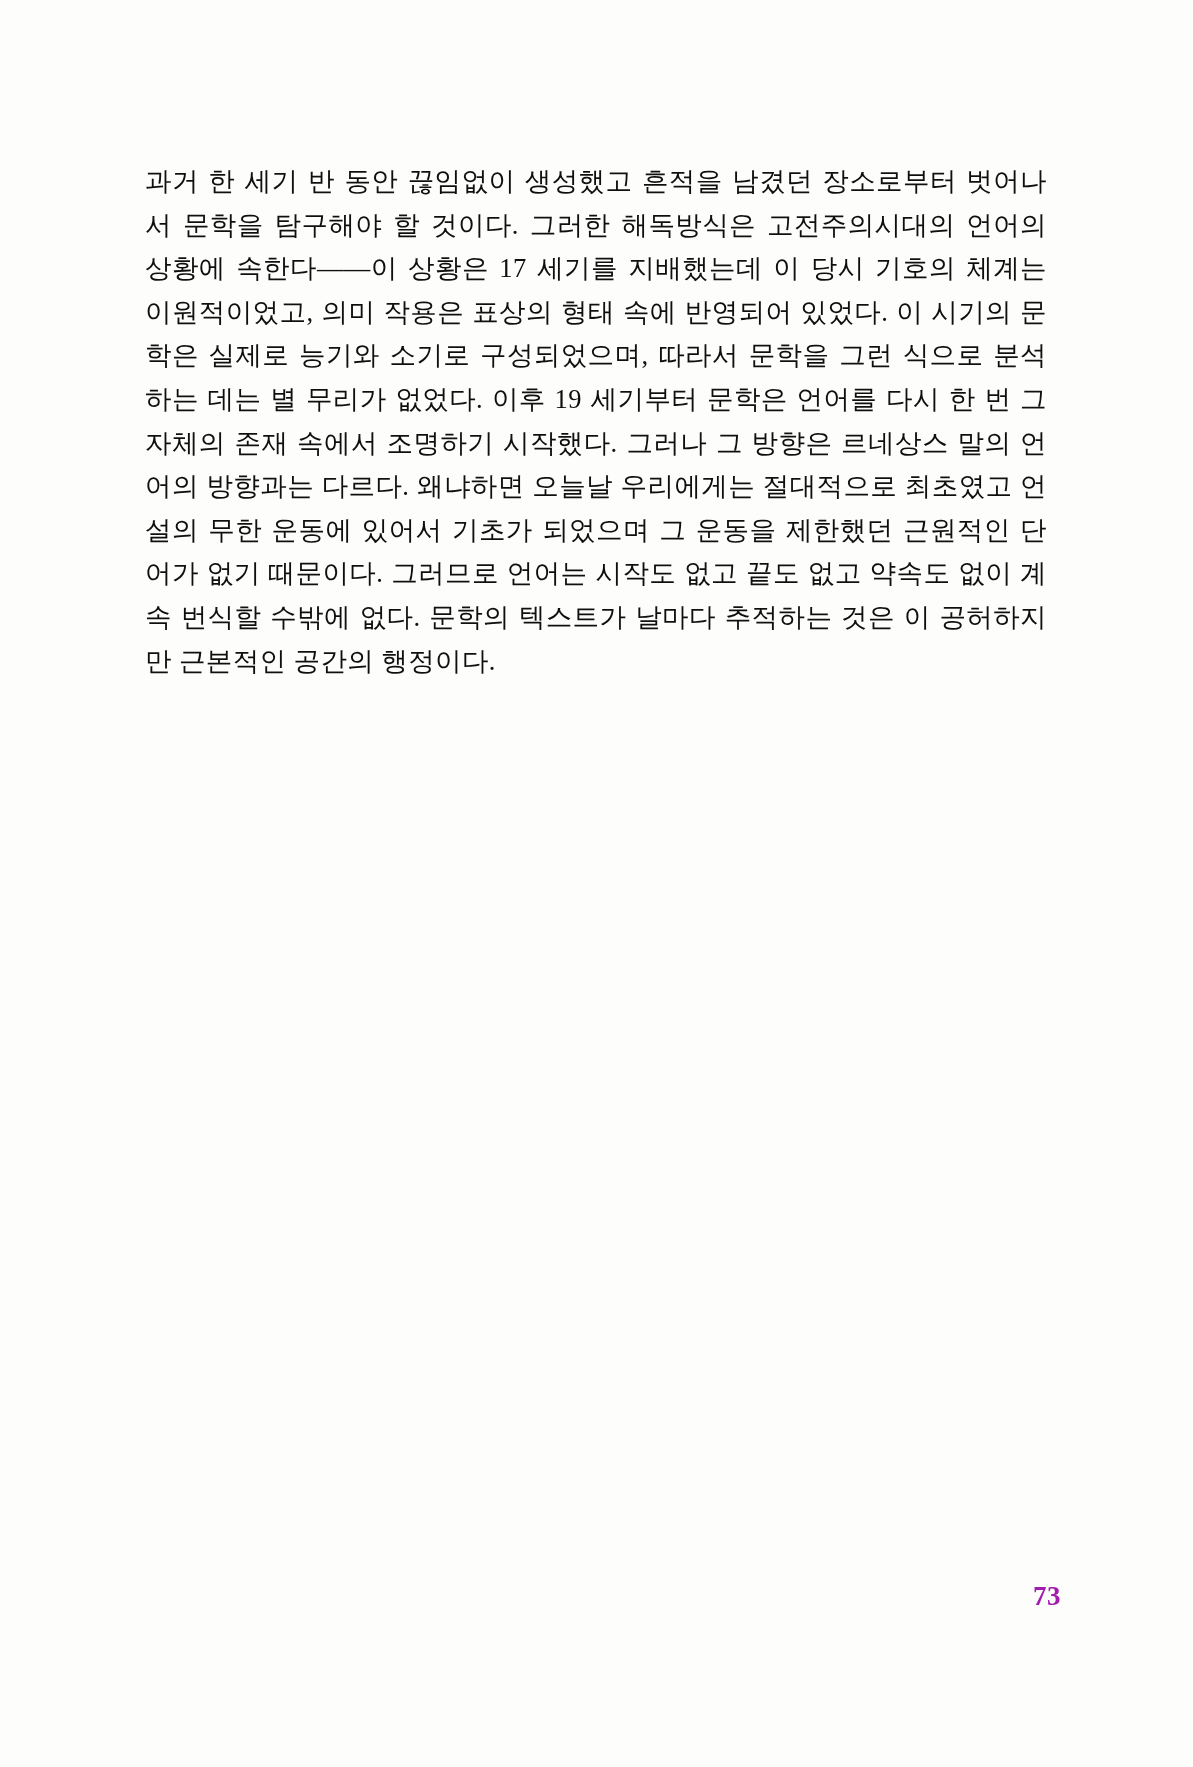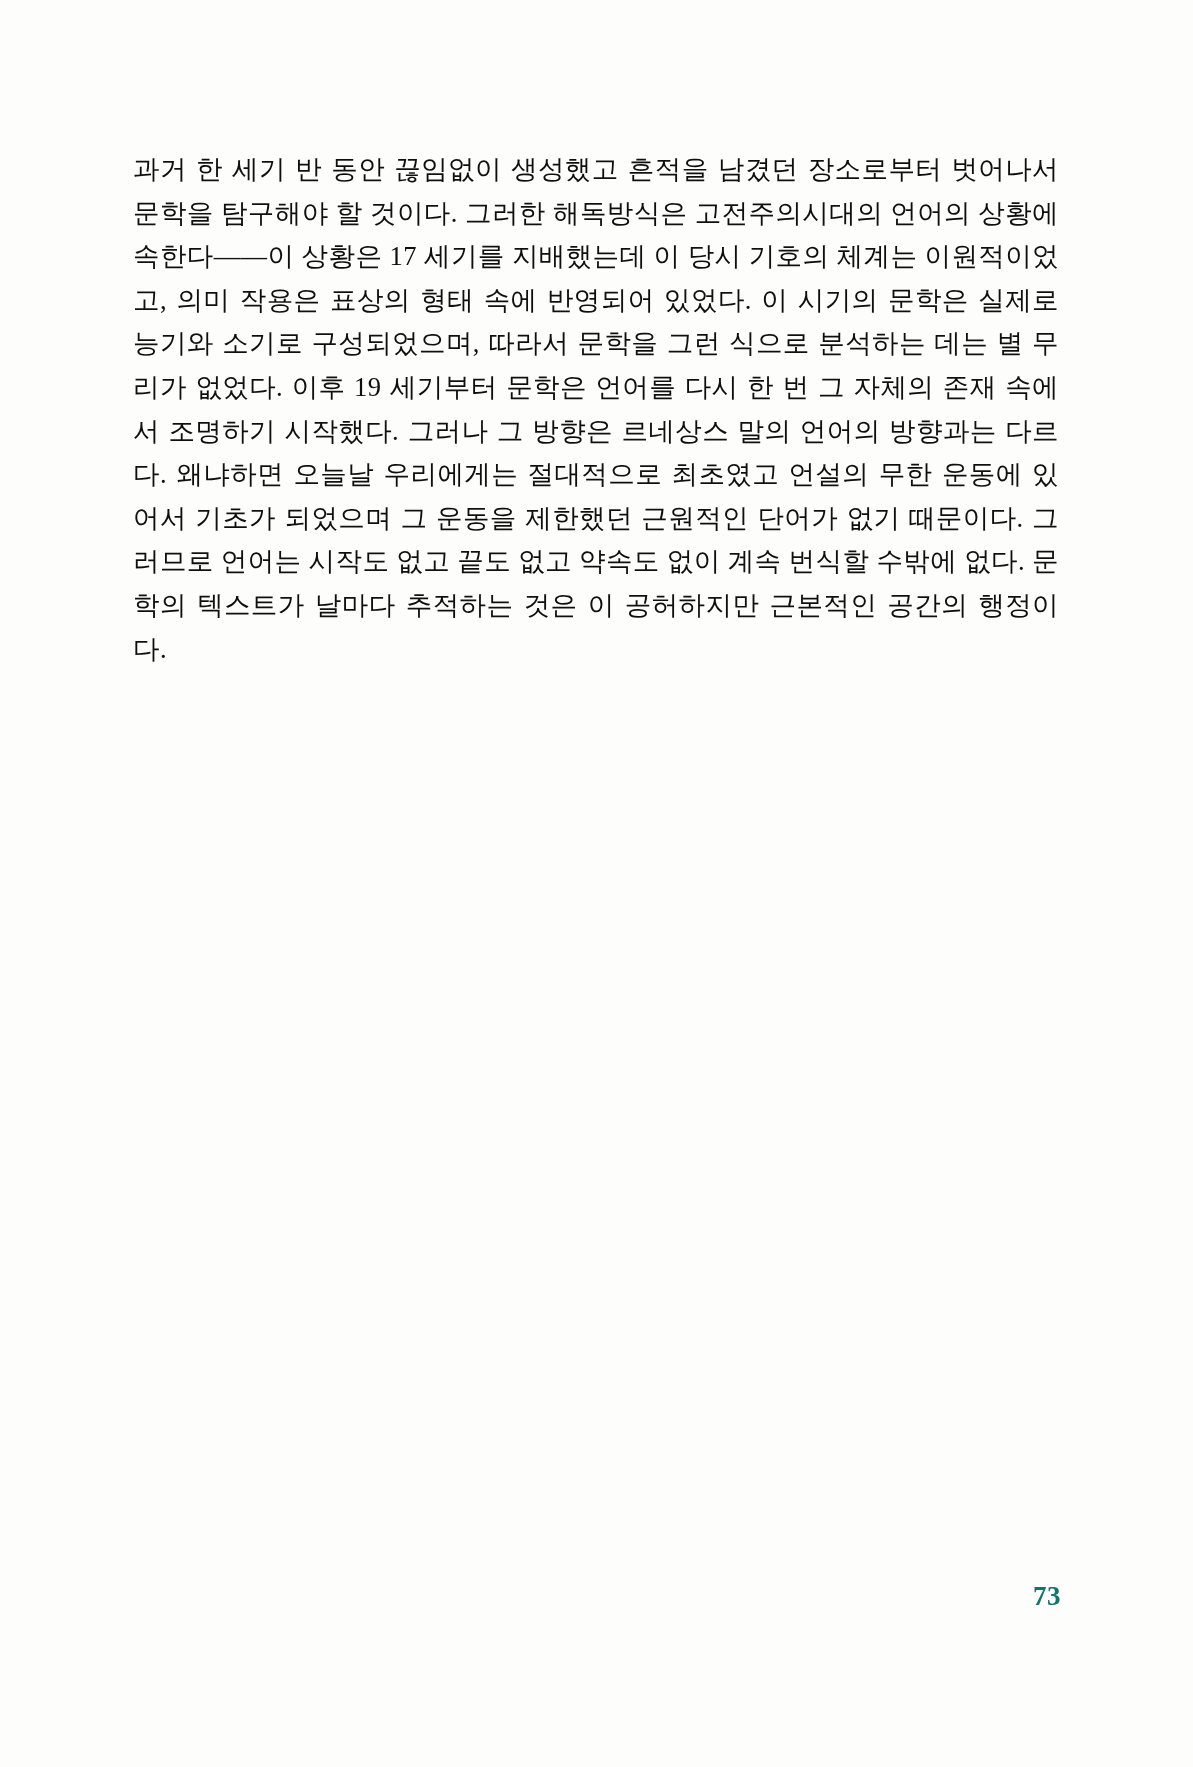--- a/index.html
+++ b/index.html
@@ -19,37 +19,37 @@
     inset: 0;
     background: #fdfdfb;
   }
   .text-block {
     position: absolute;
     left: 133px;
     top: 148px;
     width: 926px;
   }
   .para {
-    margin: 0;
+    margin: 12px;
     font-size: 26.5px;
     line-height: 43.6px;
     text-align: justify;
     text-justify: inter-character;
     word-break: break-all;
     letter-spacing: 0.4px;
     color: #0f0f0f;
   }
   .page-number {
     position: absolute;
     right: 132px;
     bottom: 155px;
     font-size: 27px;
     font-weight: bold;
     font-family: "Liberation Serif", serif;
-    color: #0f766e;
+    color: #a21caf;
     letter-spacing: 0.5px;
   }
 </style>
 </head>
 <body>
 
 <div class="page">
 
   <div class="text-block">
     <p class="para">과거 한 세기 반 동안 끊임없이 생성했고 흔적을 남겼던 장소로부터 벗어나서 문학을 탐구해야 할 것이다. 그러한 해독방식은 고전주의시대의 언어의 상황에 속한다——이 상황은 17 세기를 지배했는데 이 당시 기호의 체계는 이원적이었고, 의미 작용은 표상의 형태 속에 반영되어 있었다. 이 시기의 문학은 실제로 능기와 소기로 구성되었으며, 따라서 문학을 그런 식으로 분석하는 데는 별 무리가 없었다. 이후 19 세기부터 문학은 언어를 다시 한 번 그 자체의 존재 속에서 조명하기 시작했다. 그러나 그 방향은 르네상스 말의 언어의 방향과는 다르다. 왜냐하면 오늘날 우리에게는 절대적으로 최초였고 언설의 무한 운동에 있어서 기초가 되었으며 그 운동을 제한했던 근원적인 단어가 없기 때문이다. 그러므로 언어는 시작도 없고 끝도 없고 약속도 없이 계속 번식할 수밖에 없다. 문학의 텍스트가 날마다 추적하는 것은 이 공허하지만 근본적인 공간의 행정이다.</p>

